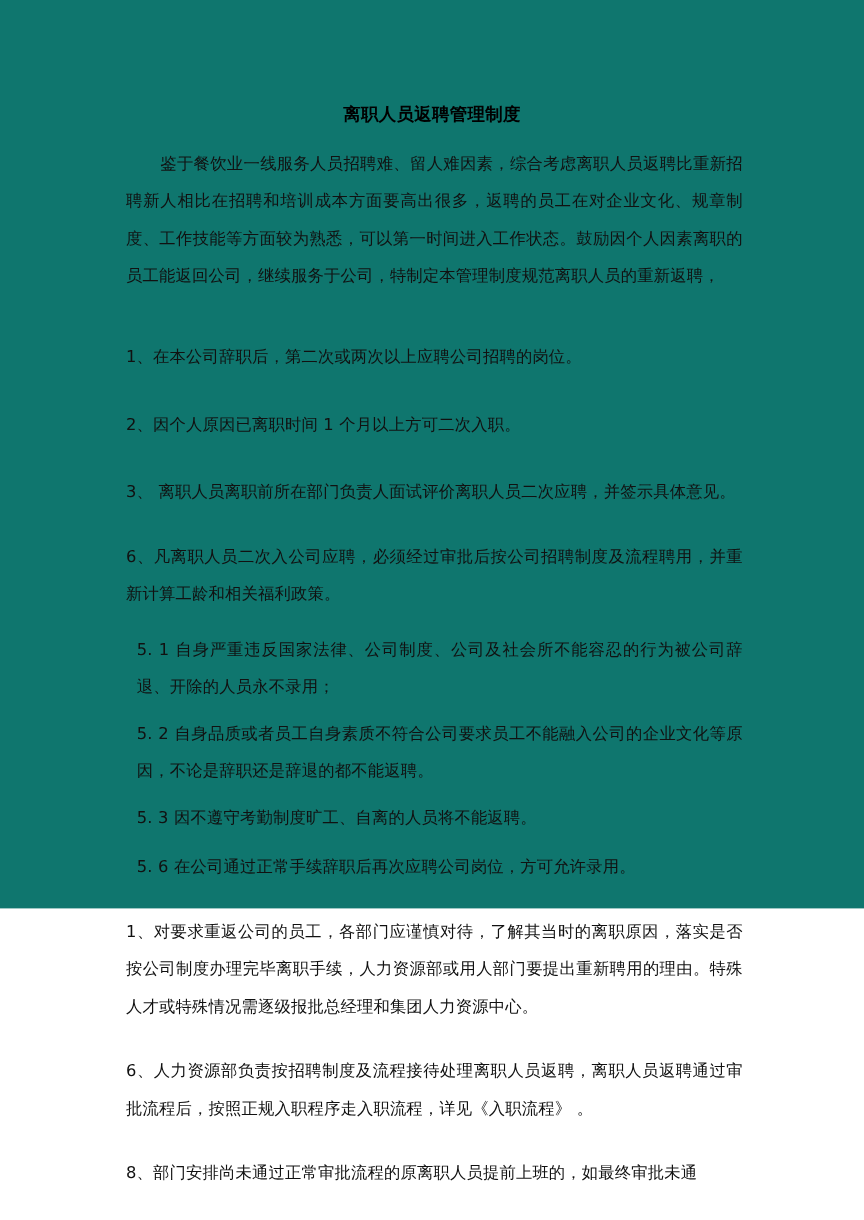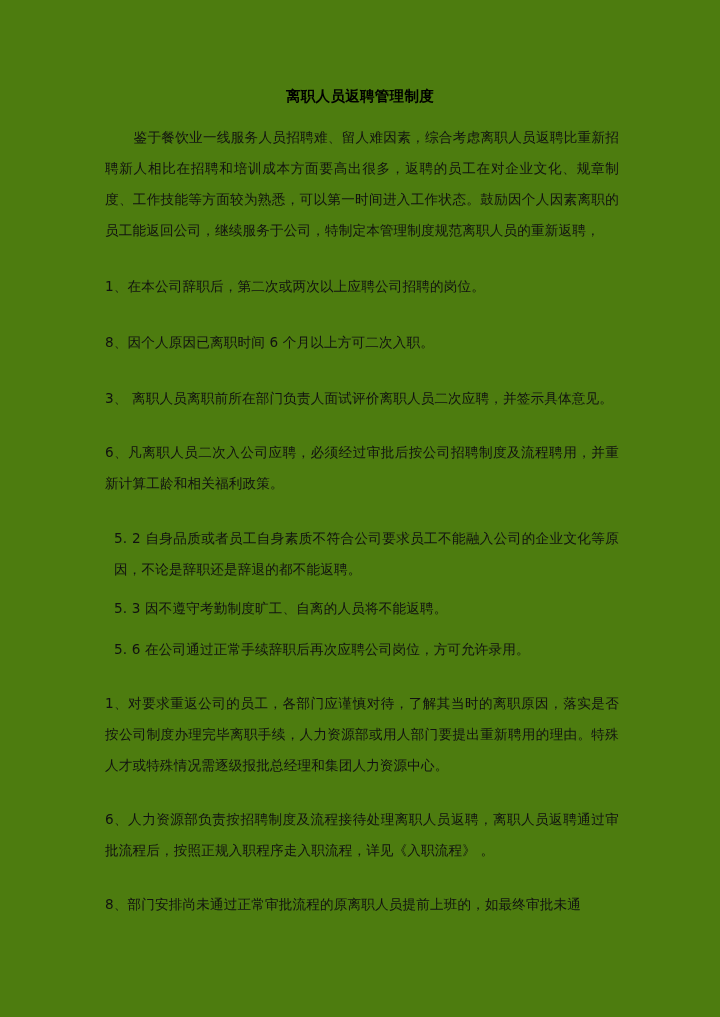--- a/index.html
+++ b/index.html
@@ -12,24 +12,24 @@
     height: 1017px;
     position: relative;
     overflow: hidden;
     font-family: "DejaVu Sans", "Liberation Sans", sans-serif;
     color: #000000;
     -webkit-font-smoothing: antialiased;
   }
 
   .page {
     width: 720px;
-    height: 1017px;
+    height: 757px;
     box-sizing: border-box;
     padding: 0;
-    background: #4d7c0f;
+    background: #0f766e;
     position: relative;
   }
 
   .doc-title {
     position: absolute;
     top: 86px;
     left: 0;
     width: 720px;
     text-align: center;
     font-size: 14.5px;
@@ -53,21 +53,21 @@
     text-justify: inter-ideograph;
     margin: 0;
     color: #111;
     letter-spacing: 0.15px;
     word-break: break-all;
   }
 
   
   .para.intro {
     text-indent: 2.1em;
-    margin-bottom: 2px;
+    margin-bottom: 14px;
   }
 
   
   .para.clause {
     text-indent: 0;
     margin-top: 15px;
   }
 
   
   .para.subclause {
@@ -89,35 +89,36 @@
   <div class="body-block">
 
     <p class="para intro">鉴于餐饮业一线服务人员招聘难、留人难因素，综合考虑离职人员返聘比重新招聘新人相比在招聘和培训成本方面要高出很多，返聘的员工在对企业文化、规章制度、工作技能等方面较为熟悉，可以第一时间进入工作状态。鼓励因个人因素离职的员工能返回公司，继续服务于公司，特制定本管理制度规范离职人员的重新返聘，</p>
 
     <div class="gap-sm"></div>
 
     <p class="para clause">1、在本公司辞职后，第二次或两次以上应聘公司招聘的岗位。</p>
 
     <div class="gap-md"></div>
 
-    <p class="para clause">8、因个人原因已离职时间 6 个月以上方可二次入职。</p>
+    <p class="para clause">2、因个人原因已离职时间 1 个月以上方可二次入职。</p>
 
     <div class="gap-md"></div>
 
     <p class="para clause">3、 离职人员离职前所在部门负责人面试评价离职人员二次应聘，并签示具体意见。</p>
 
     <div class="gap-sm"></div>
 
     <p class="para clause">6、凡离职人员二次入公司应聘，必须经过审批后按公司招聘制度及流程聘用，并重新计算工龄和相关福利政策。</p>
 
     <div class="gap-sm"></div>
 
 
     <div class="gap-sm"></div>
 
+    <p class="para subclause">5. 1 自身严重违反国家法律、公司制度、公司及社会所不能容忍的行为被公司辞退、开除的人员永不录用；</p>
 
     <div class="gap-sm"></div>
 
     <p class="para subclause">5. 2 自身品质或者员工自身素质不符合公司要求员工不能融入公司的企业文化等原因，不论是辞职还是辞退的都不能返聘。</p>
 
     <div class="gap-sm"></div>
 
     <p class="para subclause">5. 3 因不遵守考勤制度旷工、自离的人员将不能返聘。</p>
 
     <div class="gap-md"></div>

